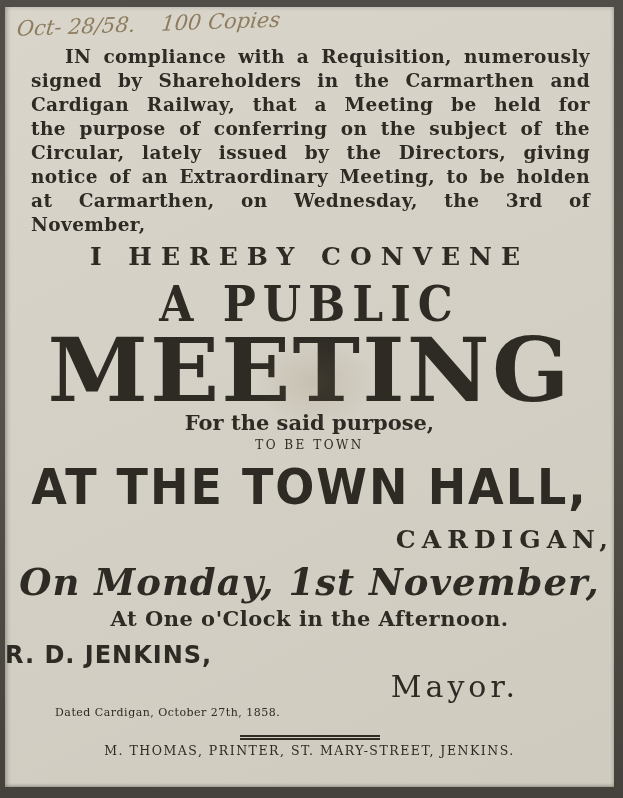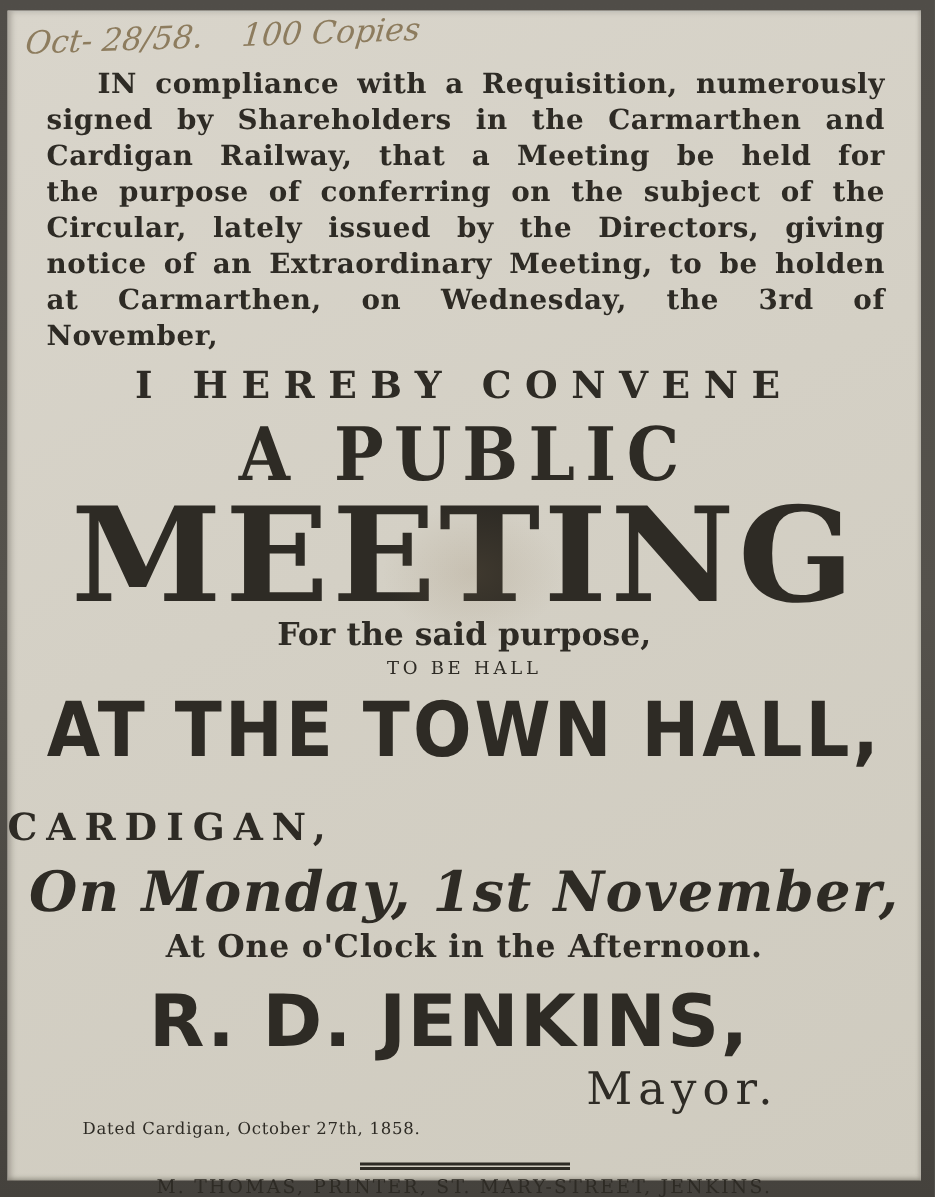--- a/index.html
+++ b/index.html
@@ -89,47 +89,47 @@
     margin-top: 5px;
     text-align: center;
     font-family: "DejaVu Sans", sans-serif;
     font-weight: 900;
     font-size: 46px;
     letter-spacing: 2px;
     transform: scaleY(1.1);
     transform-origin: top center;
   }
   .town {
-    margin-top: 26px;
-    text-align: left;
+    margin-top: 14px;
+    text-align: right;
     font-weight: bold;
     font-size: 25px;
     letter-spacing: 6px;
   }
   .dateline {
     margin-top: 6px;
     text-align: center;
     font-weight: 900;
     font-style: italic;
     font-size: 37px;
     letter-spacing: 1px;
   }
   .timeline {
     margin-top: 2px;
     text-align: center;
     font-weight: bold;
     font-size: 21px;
     letter-spacing: 0.5px;
   }
   .sig-name {
-    margin: 10px 36px 0 16px;
-    text-align: center;
+    margin: 10px 36px 0 0;
+    text-align: left;
     font-family: "DejaVu Sans", sans-serif;
     font-weight: 900;
-    font-size: 48px;
+    font-size: 24px;
     letter-spacing: 1px;
   }
   .sig-title {
     margin: 0 95px 0 0;
     text-align: right;
     font-size: 30px;
     letter-spacing: 4px;
   }
   .dated {
     margin: 2px 0 0 50px;
@@ -164,21 +164,21 @@
     </div>
 
     <div class="para">IN compliance with a Requisition, numerously signed by Shareholders in the Carmarthen and Cardigan Railway, that a Meeting be held for the purpose of conferring on the subject of the Circular, lately issued by the Directors, giving notice of an Extraordinary Meeting, to be holden at Carmarthen, on Wednesday, the 3rd of November,</div>
 
     <div class="convene">I HEREBY CONVENE</div>
 
     <div class="headline1">A PUBLIC</div>
     <div class="headline2">MEETING</div>
 
     <div class="purpose">For the said purpose,</div>
-    <div class="held">TO BE HALL</div>
+    <div class="held">TO BE TOWN</div>
 
     <div class="venue">AT THE TOWN HALL,</div>
     <div class="town">CARDIGAN,</div>
 
     <div class="dateline">On Monday, 1st November,</div>
     <div class="timeline">At One o'Clock in the Afternoon.</div>
 
     <div class="sig-name">R. D. JENKINS,</div>
     <div class="sig-title">Mayor.</div>
 

